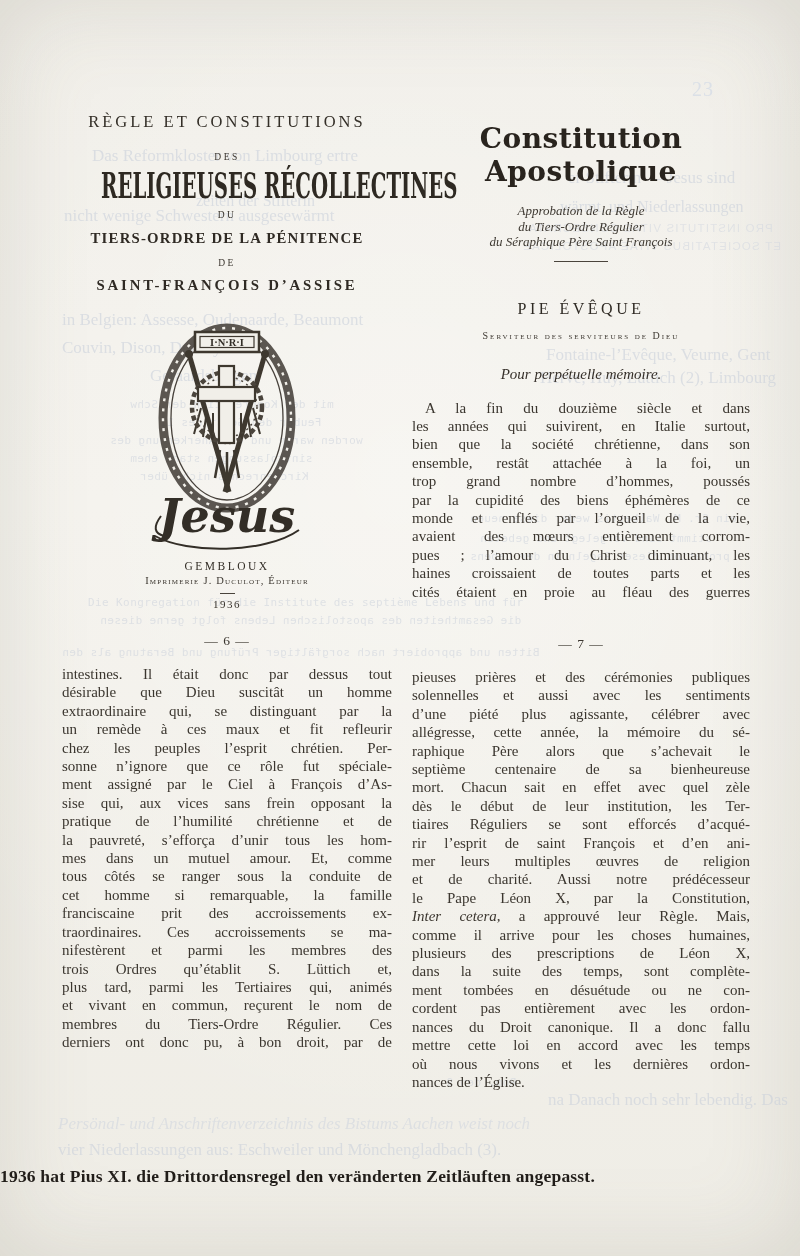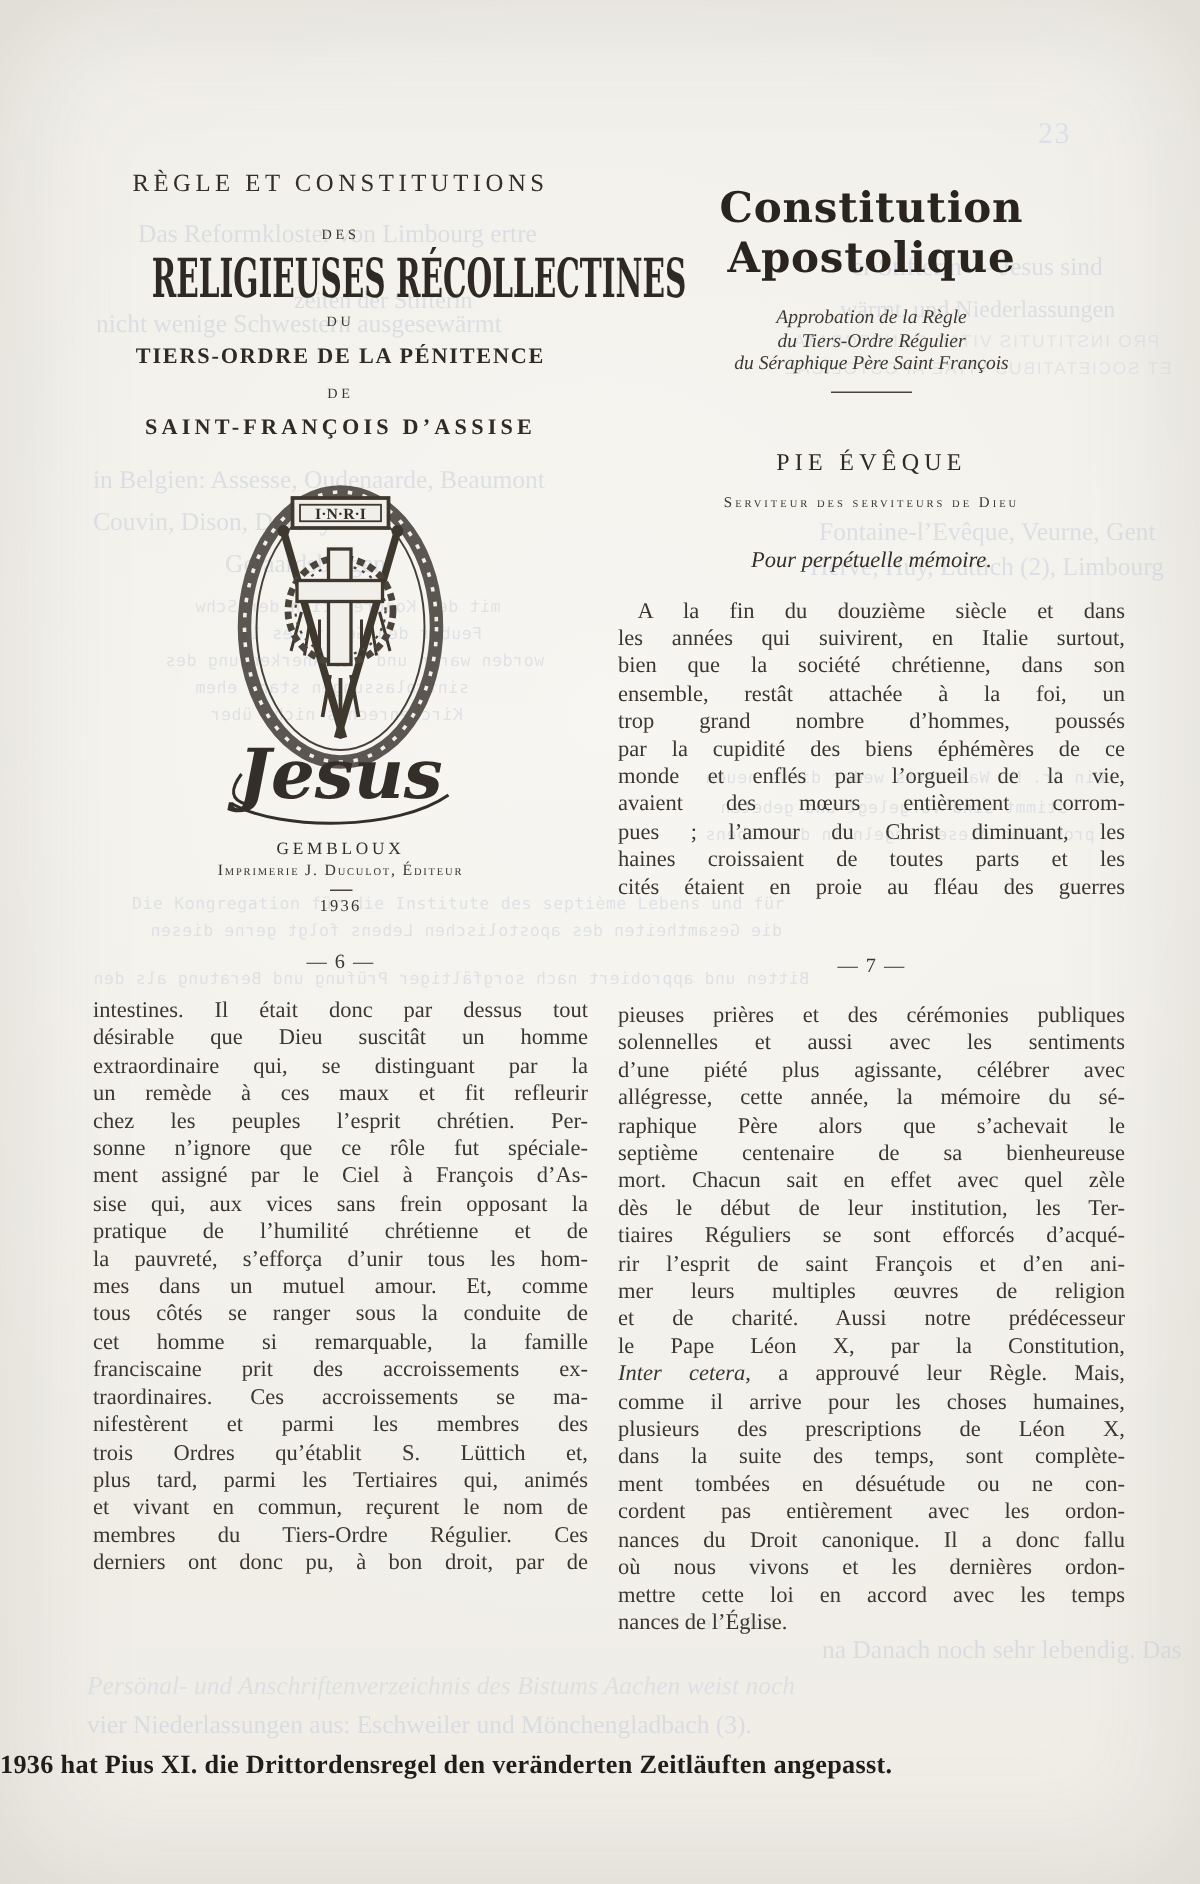--- a/index.html
+++ b/index.html
@@ -213,21 +213,21 @@
           <div class="bl">mer leurs multiples œuvres de religion</div>
           <div class="bl">et de charité. Aussi notre prédécesseur</div>
           <div class="bl">le Pape Léon X, par la Constitution,</div>
           <div class="bl"><span class="it">Inter cetera</span><span>, a approuvé leur Règle. Mais,</span></div>
           <div class="bl">comme il arrive pour les choses humaines,</div>
           <div class="bl">plusieurs des prescriptions de Léon X,</div>
           <div class="bl">dans la suite des temps, sont complète-</div>
           <div class="bl">ment tombées en désuétude ou ne con-</div>
           <div class="bl">cordent pas entièrement avec les ordon-</div>
           <div class="bl">nances du Droit canonique. Il a donc fallu</div>
+          <div class="bl">mettre cette loi en accord avec les temps</div>
           <div class="bl">où nous vivons et les dernières ordon-</div>
-          <div class="bl">mettre cette loi en accord avec les temps</div>
           <div class="bl last">nances de l’Église.</div>
         </div>
     </div>
 
     <div class="footer-caption">1936 hat Pius XI. die Drittordensregel den veränderten Zeitläuften angepasst.</div>
   </div>
 </div>
 
 </body></html>

